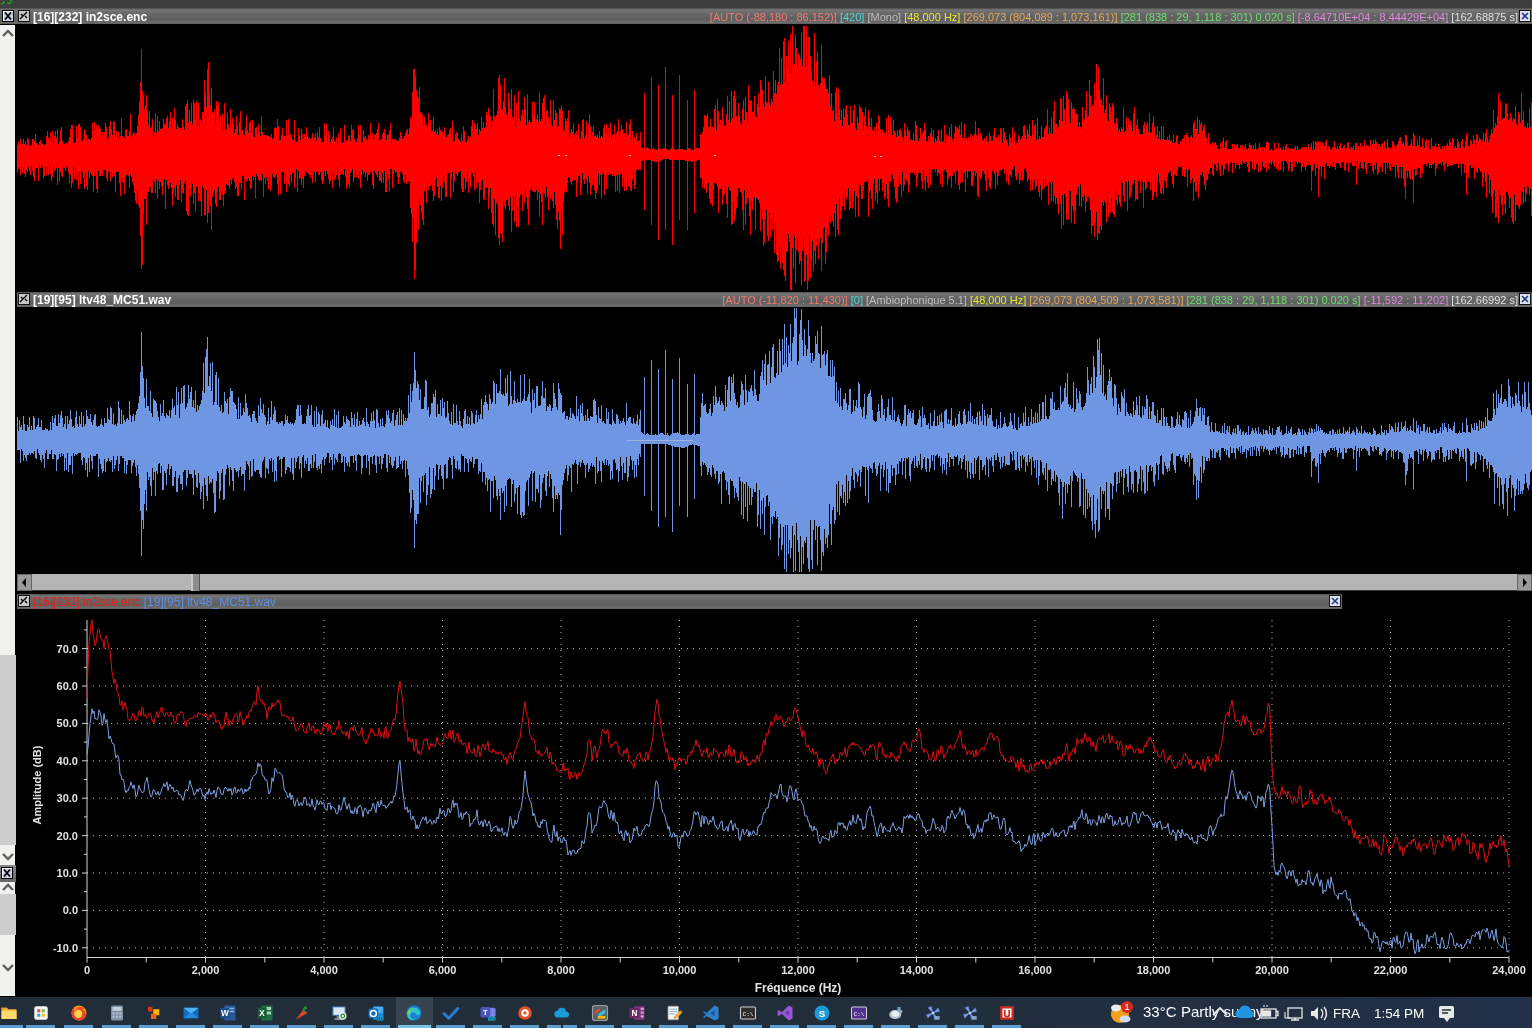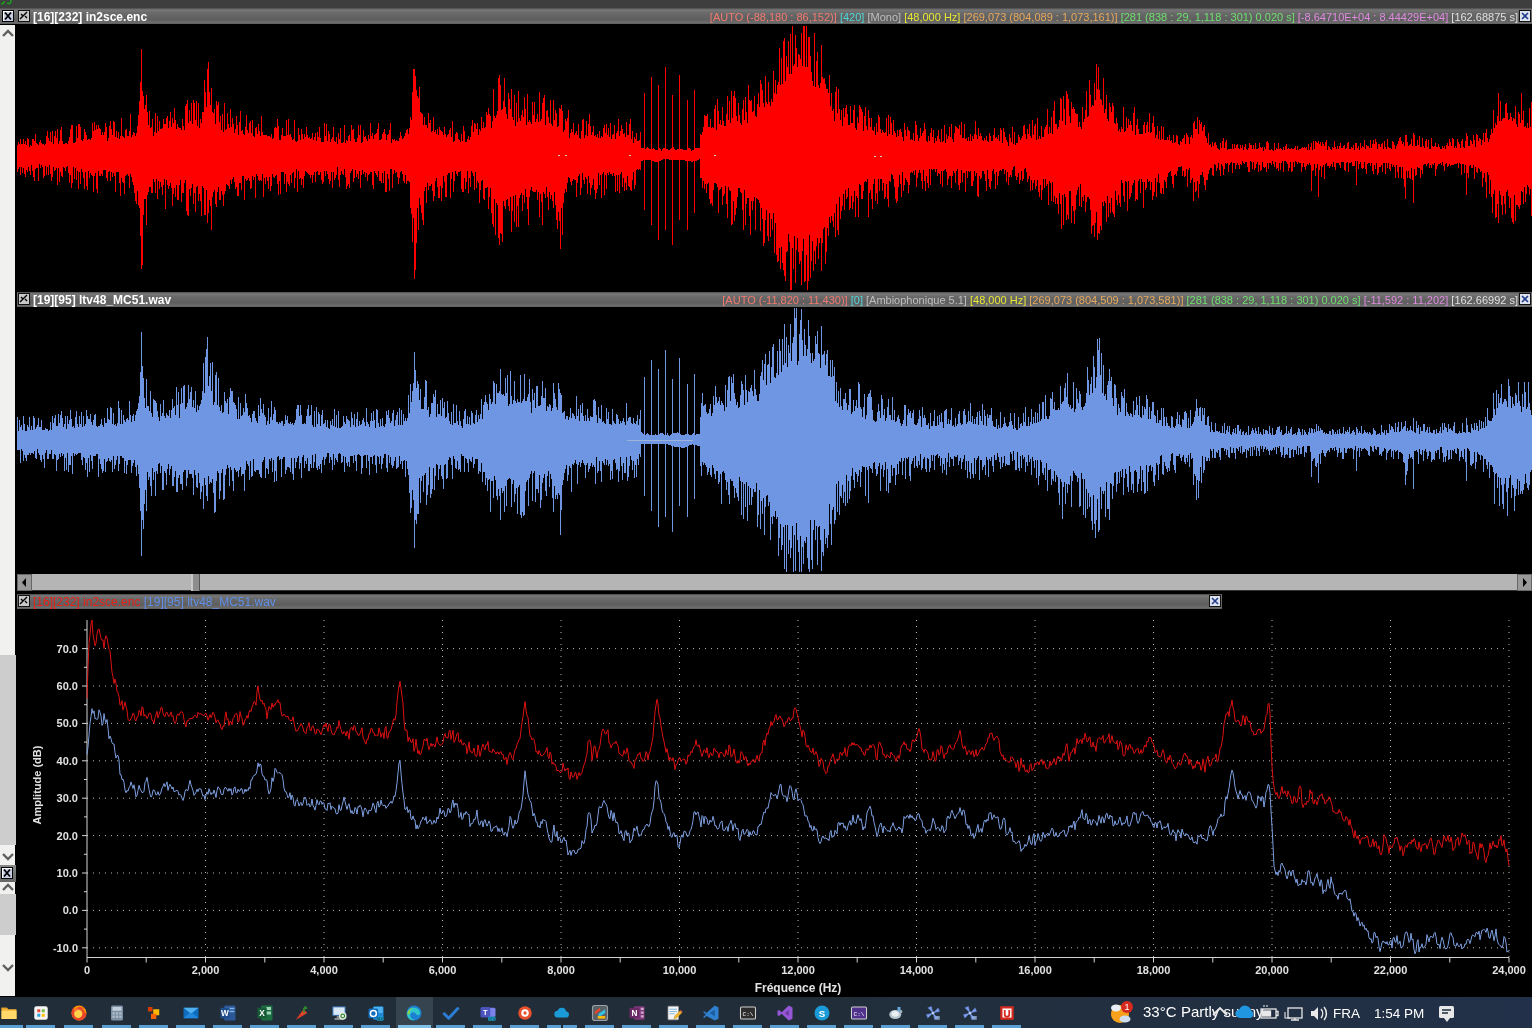--- a/index.html
+++ b/index.html
@@ -109,21 +109,21 @@
         <path d="M8 3L4 7.5L8 12z" fill="#000"></path>
       </svg>
     </div>
 <div class="abs" style="left:174px;top:0;width:9px;height:17px;background:#8d8d8d;border-left:2px solid #c8c8c8;border-right:1px solid #555"></div>
 <div class="abs" style="right:0;top:0;width:15px;height:17px;background:#9a9a9a;border:1px solid #666">
       <svg width="13" height="15">
         <path d="M5 3l4 4.5L5 12z" fill="#000"></path>
       </svg>
     </div>
 </div>
-<div class="abs bar" style="left:17px;top:594px;width:1205px;height:15px">
+<div class="abs bar" style="left:17px;top:594px;width:1325px;height:15px">
 <div class="gbtn" style="left:1px;top:1px">
       <svg width="10" height="10">
         <path d="M1 8L8 1M2 3l2 2M6 5l2 2" stroke="#000" stroke-width="1.4" fill="none"></path>
       </svg>
     </div>
 <div class="abs" style="left:16px;top:1px;font-size:12px;white-space:nowrap"><span style="color:#e92015">[16][232] in2sce.enc</span> <span style="color:#5f8fe8">[19][95] ltv48_MC51.wav</span></div>
 <div class="gbtn" style="right:1px;top:1px;background:#dde3ee">
       <svg width="10" height="10">
         <path d="M2 2l6 6M8 2l-6 6" stroke="#223a8a" stroke-width="1.6"></path>
       </svg>

